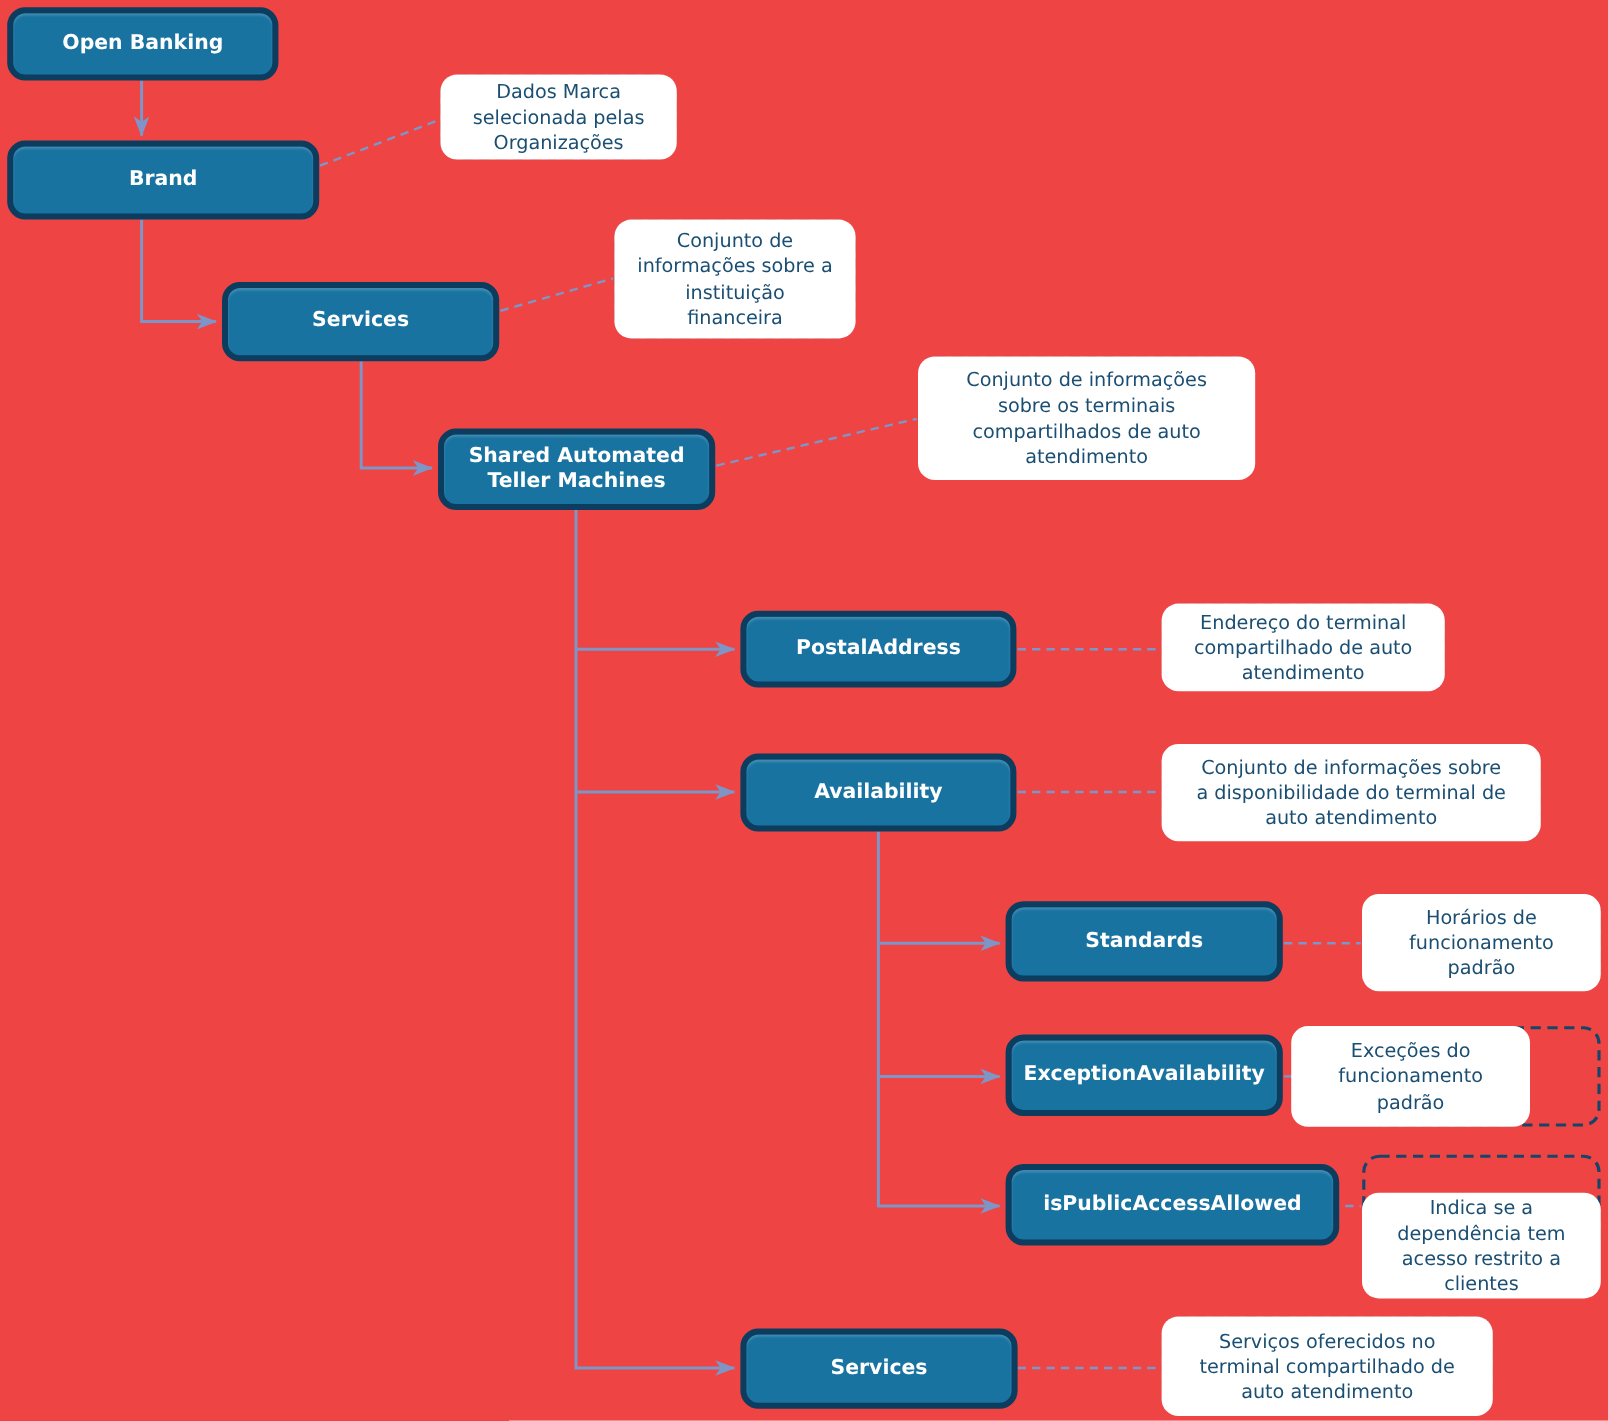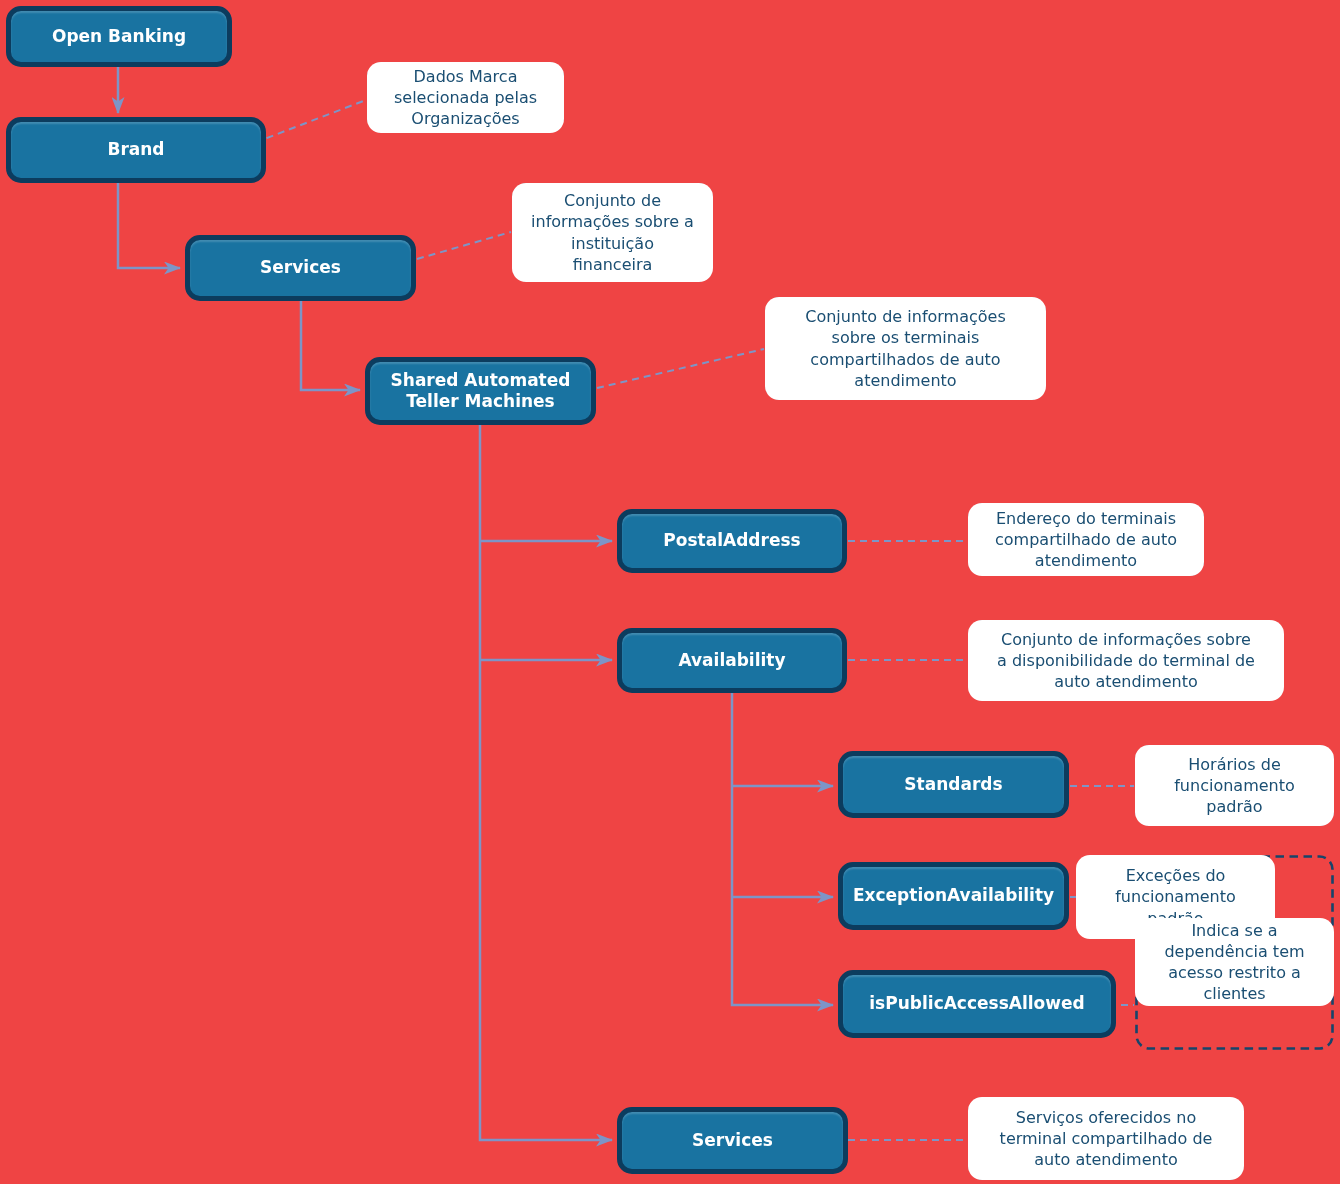--- a/index.html
+++ b/index.html
@@ -127,40 +127,40 @@
 instituição
 financeira</span>
   </div>
   <div class="note" style="left:765px;top:297px;width:281px;height:103px;">
     <span>Conjunto de informações
 sobre os terminais
 compartilhados de auto
 atendimento</span>
   </div>
   <div class="note" style="left:968px;top:503px;width:236px;height:73px;">
-    <span>Endereço do terminais
+    <span>Endereço do terminal
 compartilhado de auto
 atendimento</span>
   </div>
   <div class="note" style="left:968px;top:620px;width:316px;height:81px;align-items:center;">
     <span>Conjunto de informações sobre
 a disponibilidade do terminal de
 auto atendimento</span>
   </div>
   <div class="note" style="left:1135px;top:745px;width:199px;height:81px;">
     <span>Horários de
 funcionamento
 padrão</span>
   </div>
   <div class="note" style="left:1076px;top:855px;width:199px;height:84px;">
     <span>Exceções do
 funcionamento
 padrão</span>
   </div>
-  <div class="note" style="left:1135px;top:918px;width:199px;height:88px;">
+  <div class="note" style="left:1135px;top:994px;width:199px;height:88px;">
     <span>Indica se a
 dependência tem
 acesso restrito a
 clientes</span>
   </div>
   <div class="note" style="left:968px;top:1097px;width:276px;height:83px;">
     <span>Serviços oferecidos no
 terminal compartilhado de
 auto atendimento</span>
   </div>

